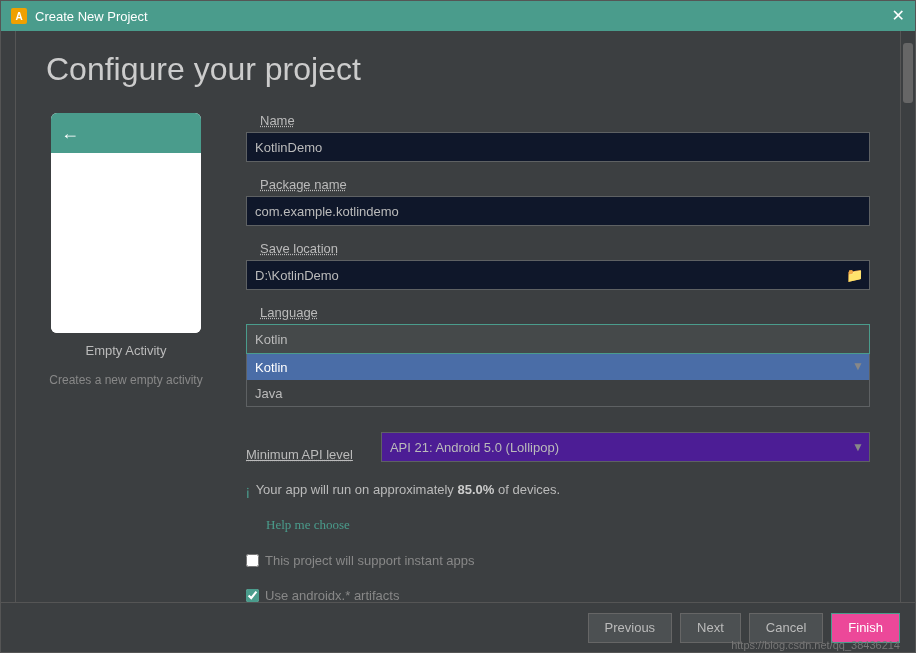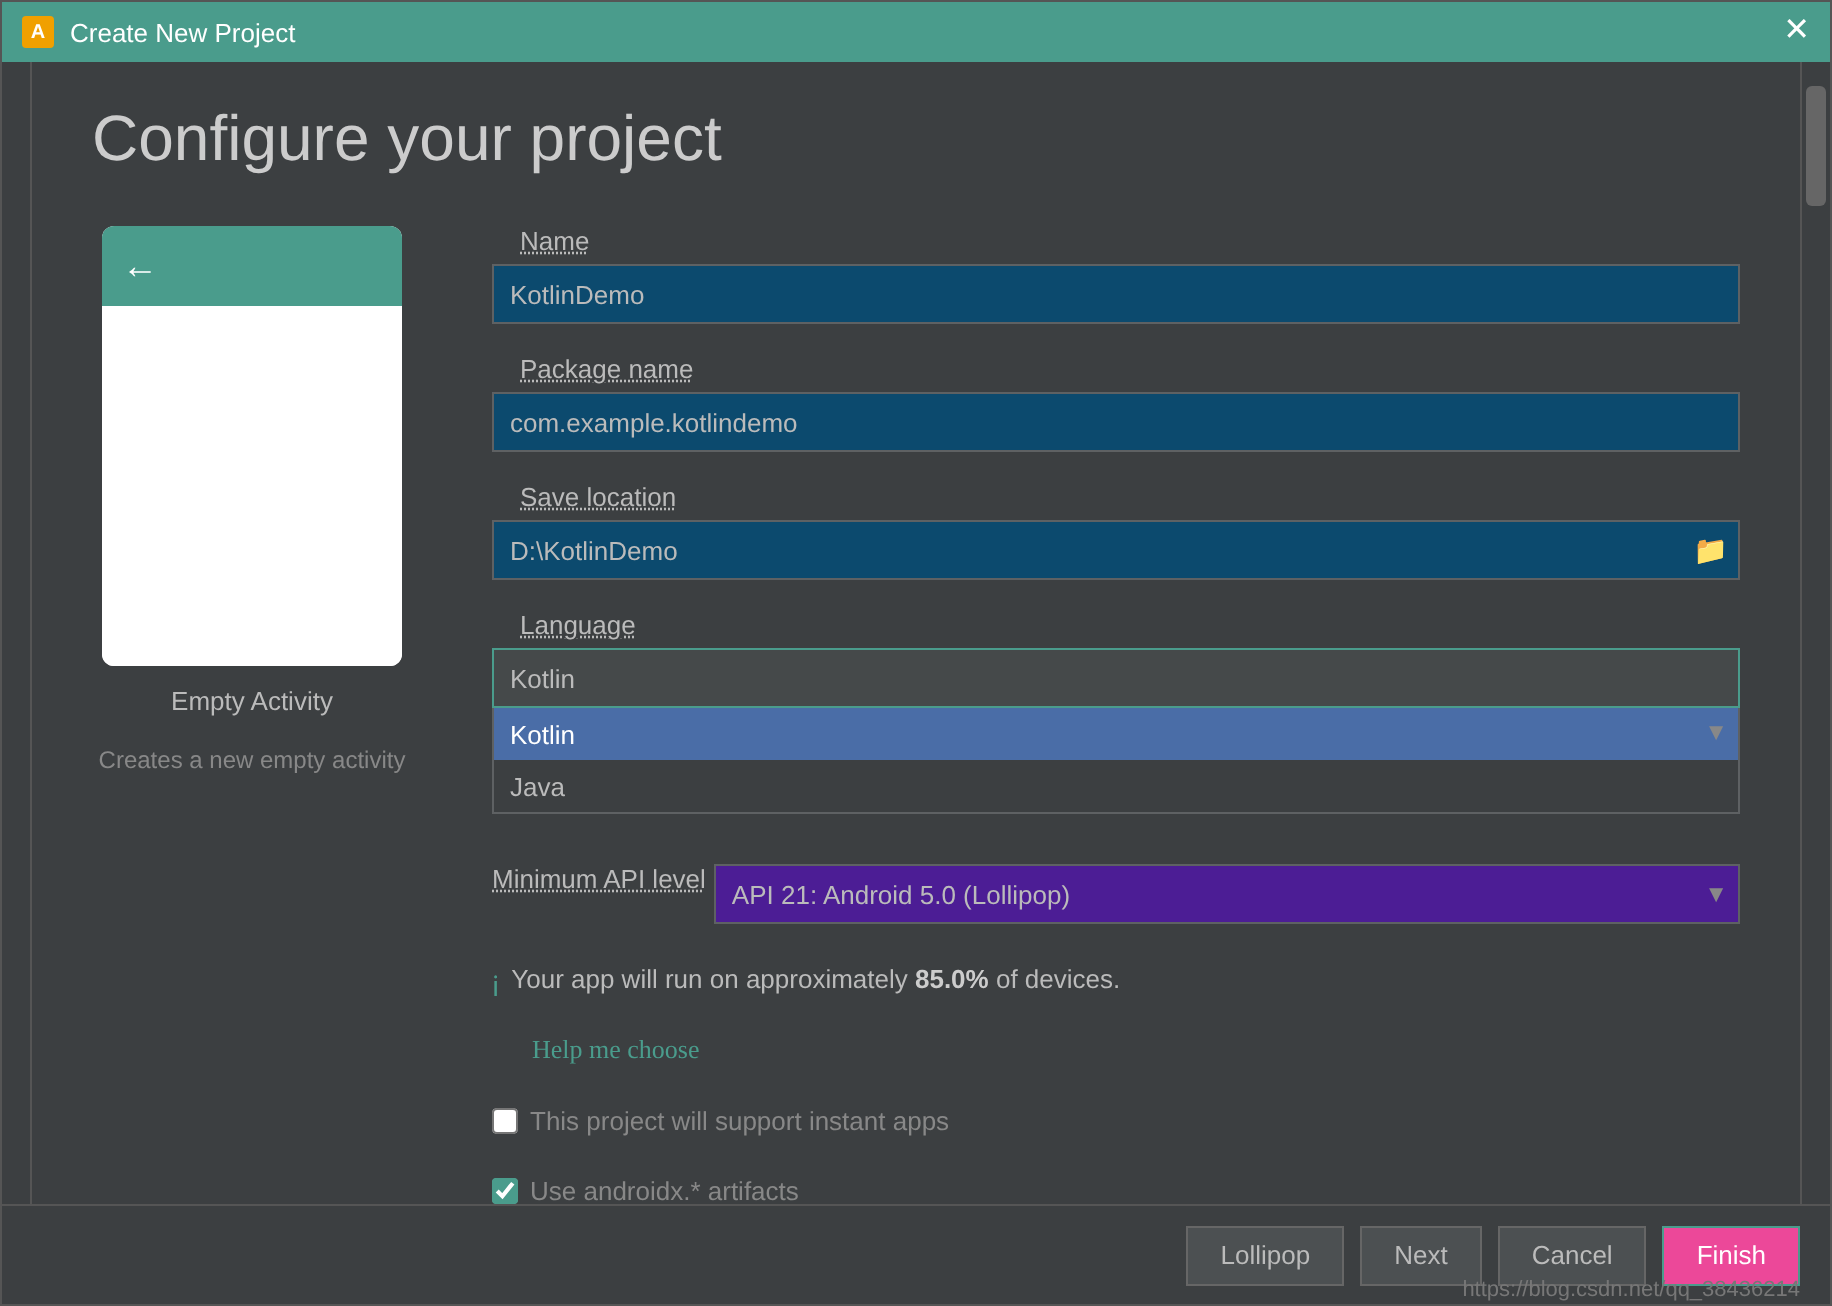--- a/index.html
+++ b/index.html
@@ -168,21 +168,21 @@
       color: #bbbbbb;
       font-size: 13px;
       text-decoration: underline;
       text-decoration-style: dotted;
       cursor: pointer;
       margin-left: 14px;
     }
 
     .form-input {
       height: 30px;
-      background: #0c4a6e;
+      background: #0f172a;
       border: 1px solid #5e6163;
       color: #bbbbbb;
       padding: 0 8px;
       font-size: 13px;
       outline: none;
       width: 100%;
     }
 
     .input-with-icon {
       position: relative;
@@ -259,23 +259,24 @@
       color: #bbbbbb;
     }
 
     .dropdown-item.selected {
       background: #4a6da7;
       color: white;
     }
 
     .min-api-row {
       display: flex;
-      align-items: flex-start;
-      gap: 4px;
+      align-items: flex-end;
+      gap: 28px;
       margin-top: 10px;
+      text-decoration: underline;
     }
 
     .min-api-label {
       color: #bbbbbb;
       font-size: 13px;
       white-space: nowrap;
       text-decoration: underline;
       text-decoration-style: dotted;
     }
 
@@ -503,19 +504,19 @@
     </div>
 
     <div class="scrollbar-area">
       <div class="scrollbar-track">
         <div class="scrollbar-thumb"></div>
       </div>
     </div>
   </div>
 
   <div class="dialog-footer">
-    <button class="btn">Lollipop</button>
+    <button class="btn">Previous</button>
     <button class="btn">Next</button>
     <button class="btn">Cancel</button>
     <button class="btn btn-primary">Finish</button>
     <span class="footer-url">https://blog.csdn.net/qq_38436214</span>
   </div>
 </div>
 
 </body></html>

